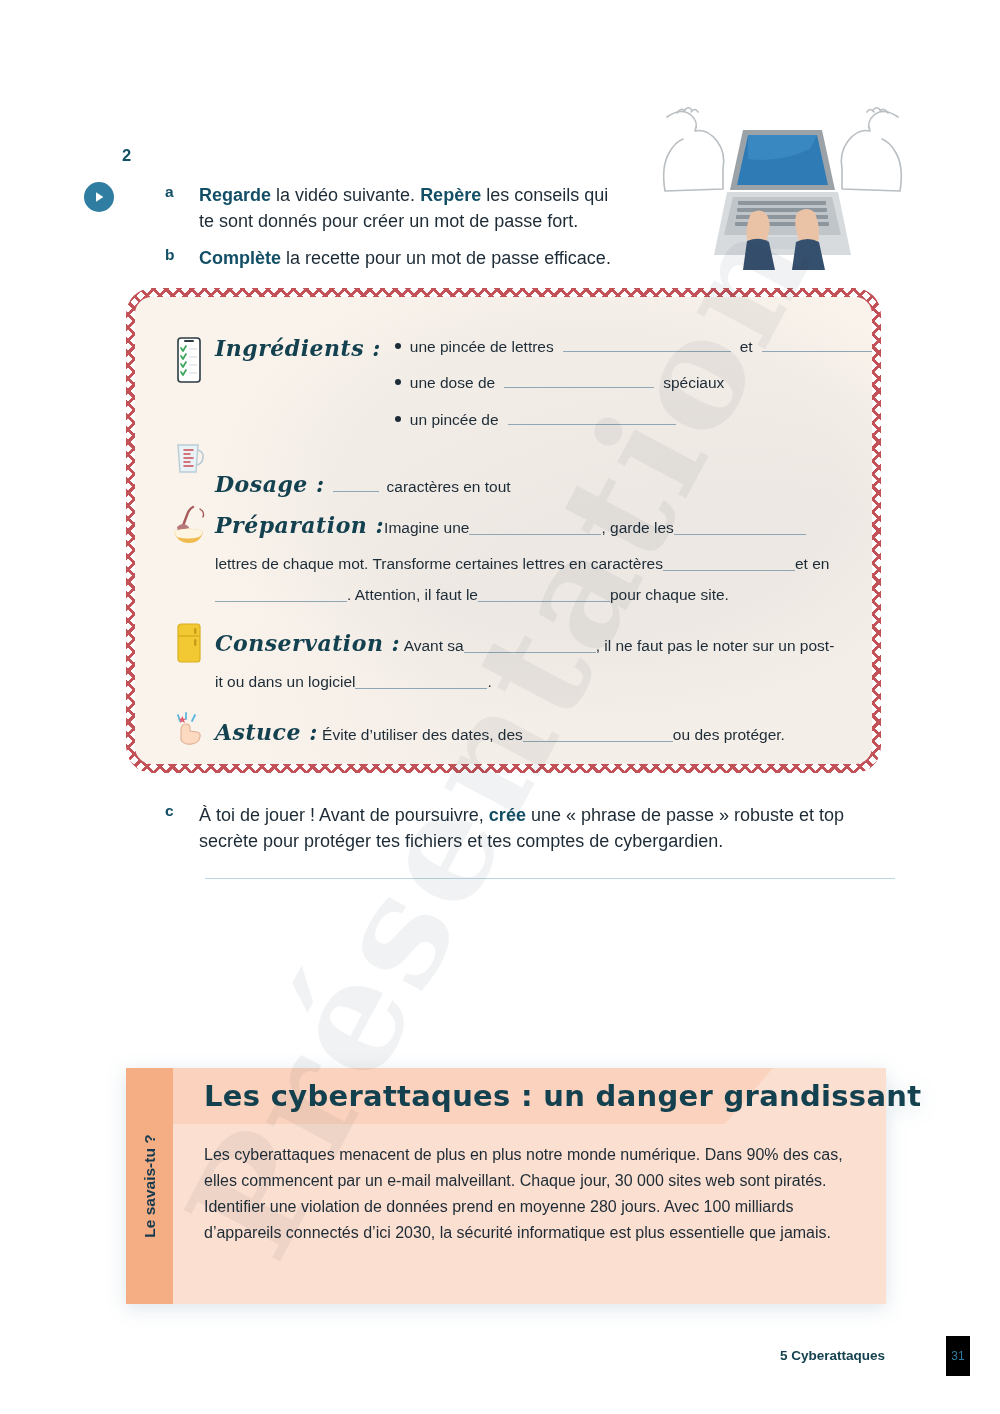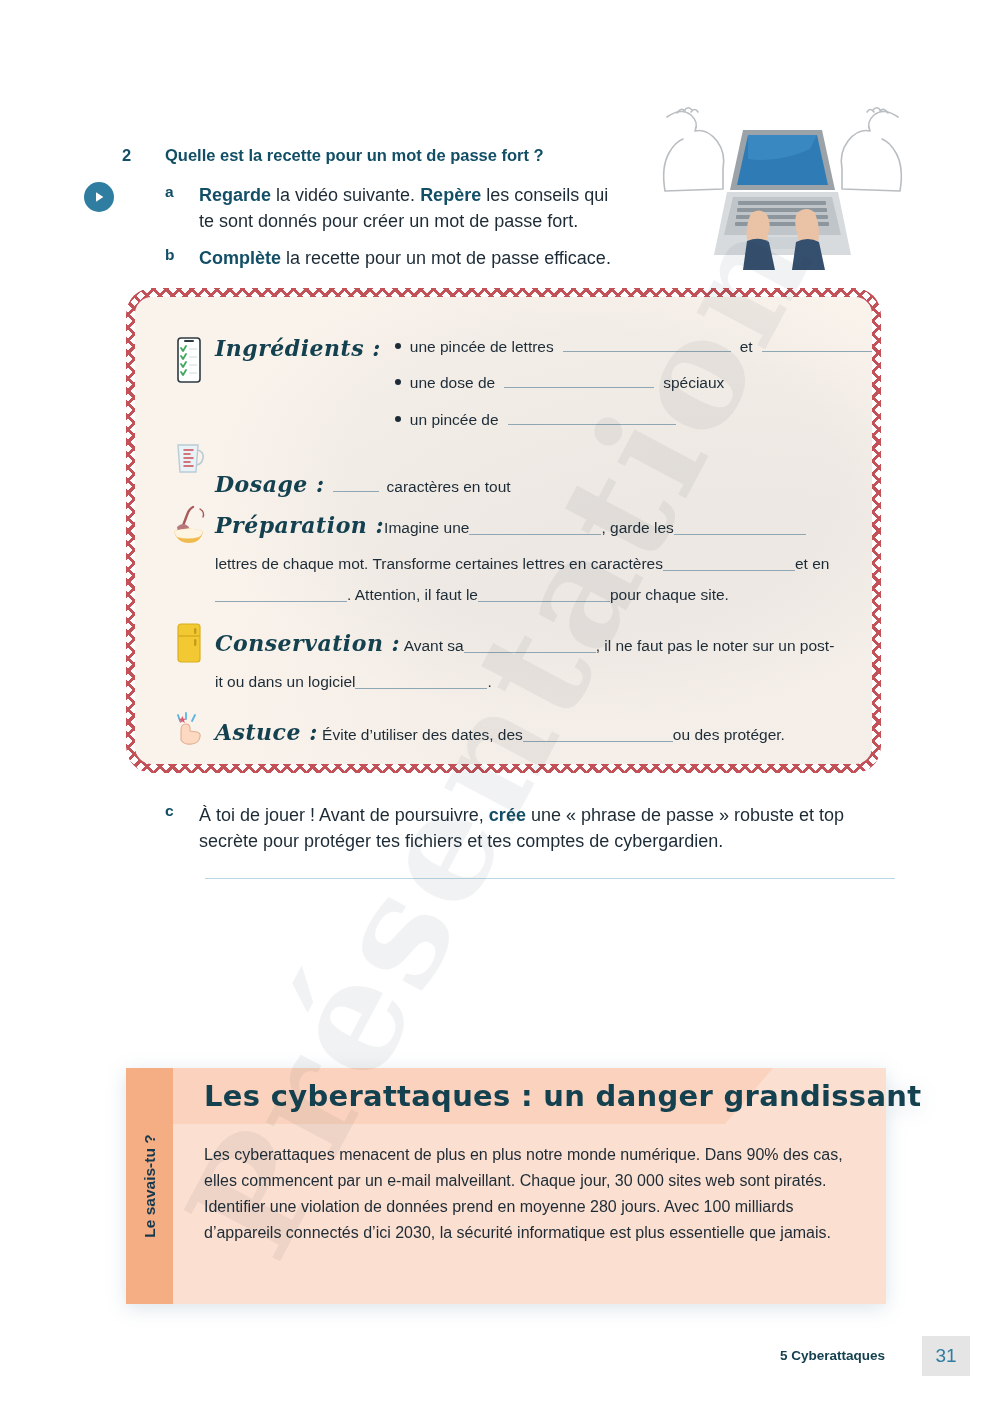--- a/index.html
+++ b/index.html
@@ -170,34 +170,33 @@
     font-size:16px;line-height:1.62;color:#1d2b36;
   }
 
   
   .foot-label{
     position:absolute;right:115px;top:1348px;
     font-size:13.5px;font-weight:700;color:#14414f;white-space:nowrap;
   }
   .foot-page{
     position:absolute;right:30px;top:1336px;
-    width:48px;height:40px;background:#e5e5e5;
+    width:24px;height:40px;background:#000000;
     display:flex;align-items:center;justify-content:center;
-    font-size:19px;color:#2f7da0;
+    font-size:12px;color:#2f7da0;
   }
 </style>
 </head>
 <body>
 
 <div class="page">
 
   <div class="watermark">Présentation</div>
 
   <div class="ex-num">2</div>
-  <div class="ex-title">Quelle est la recette pour un mot de passe fort ?</div>
 
   <div class="play-btn">
     <svg width="16" height="16" viewBox="0 0 16 16" aria-hidden="true">
       <polygon points="5,3.2 12.4,8 5,12.8" fill="#ffffff"></polygon>
     </svg>
   </div>
 
   <div class="item" id="item-a">
     <div class="letter">a</div>
     <div class="body">

